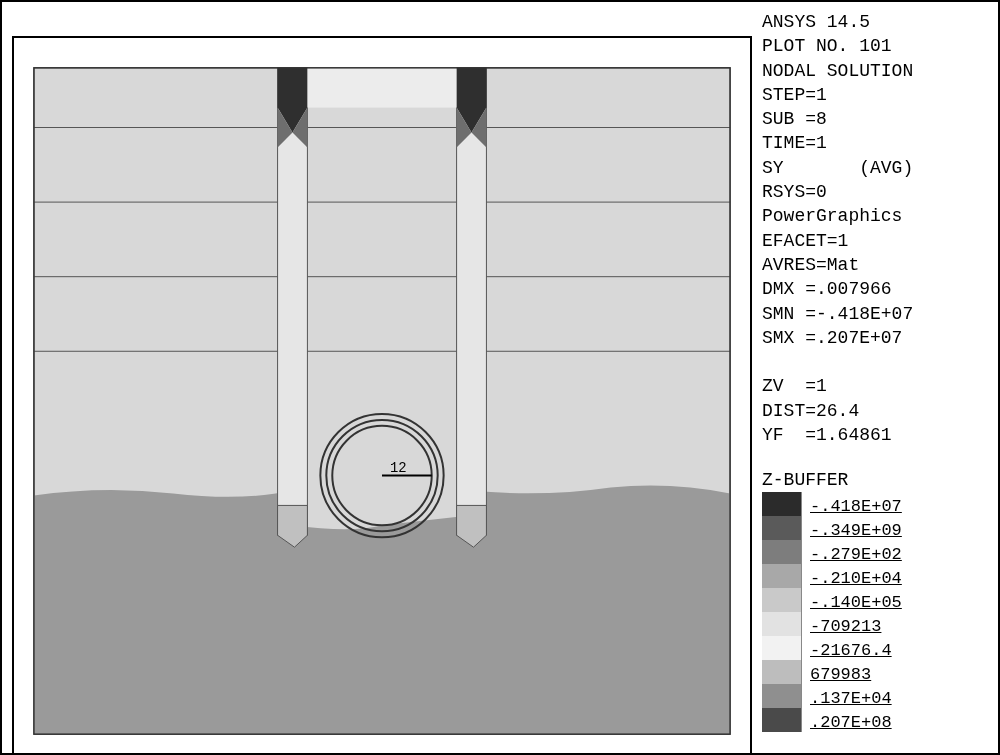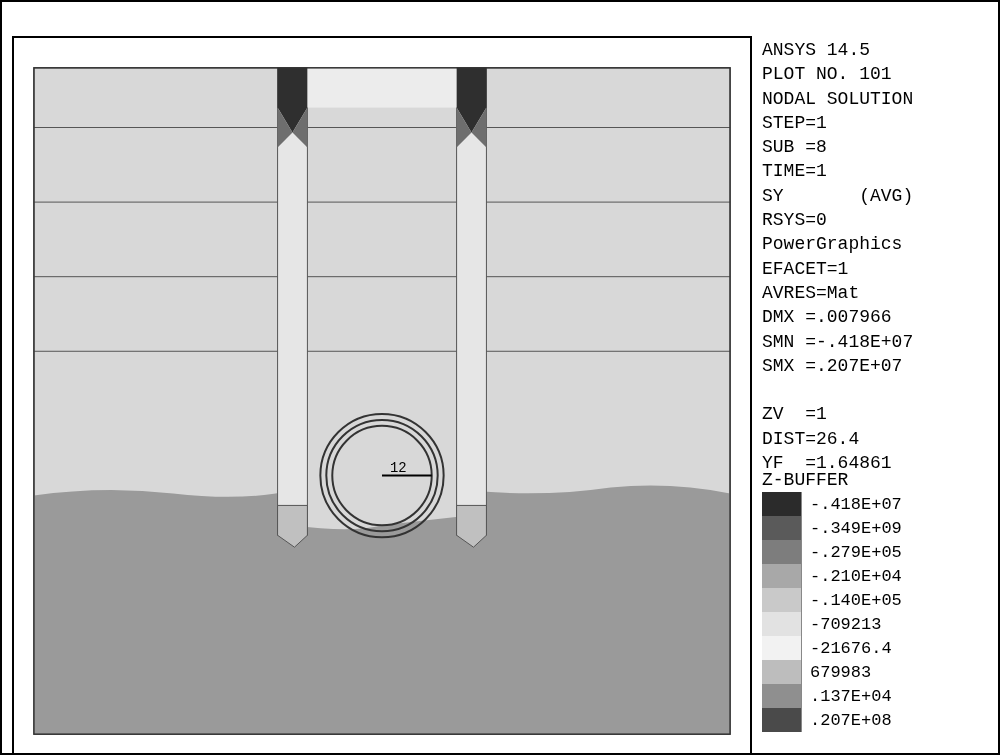--- a/index.html
+++ b/index.html
@@ -18,29 +18,28 @@
     border: 2px solid #000;
     background: #fff;
     margin-top: 24px;
   }
   .info-panel {
     position: absolute;
     left: 760px; top: 8px;
     width: 230px;
     line-height: 1.35;
     white-space: pre;
-    margin-top: 28px;
   }
   .legend-area {
     position: absolute;
     left: 760px; top: 468px;
     width: 230px;
   }
   .legend-title { margin-bottom: 2px; }
-  .legend-row { display: flex; align-items: center; height: 24px; }
+  .legend-row { display: flex; align-items: flex-end; height: 24px; text-decoration: underline; }
   .legend-swatch {
     width: 40px; height: 24px;
     border-right: 1px solid #888;
   }
   .legend-label { padding-left: 8px; font-size: 17px; }
 
   
   .plot-area svg { width: 100%; height: 100%; display: block; }
 
 </style>
@@ -127,21 +126,21 @@
       <div class="legend-row">
         <div class="legend-swatch" style="background: rgb(43, 43, 43);"></div>
         <div class="legend-label">-.418E+07</div>
       </div>
       <div class="legend-row">
         <div class="legend-swatch" style="background: rgb(90, 90, 90);"></div>
         <div class="legend-label">-.349E+09</div>
       </div>
       <div class="legend-row">
         <div class="legend-swatch" style="background: rgb(125, 125, 125);"></div>
-        <div class="legend-label">-.279E+05</div>
+        <div class="legend-label">-.279E+02</div>
       </div>
       <div class="legend-row">
         <div class="legend-swatch" style="background: rgb(168, 168, 168);"></div>
         <div class="legend-label">-.210E+04</div>
       </div>
       <div class="legend-row">
         <div class="legend-swatch" style="background: rgb(201, 201, 201);"></div>
         <div class="legend-label">-.140E+05</div>
       </div>
       <div class="legend-row">

